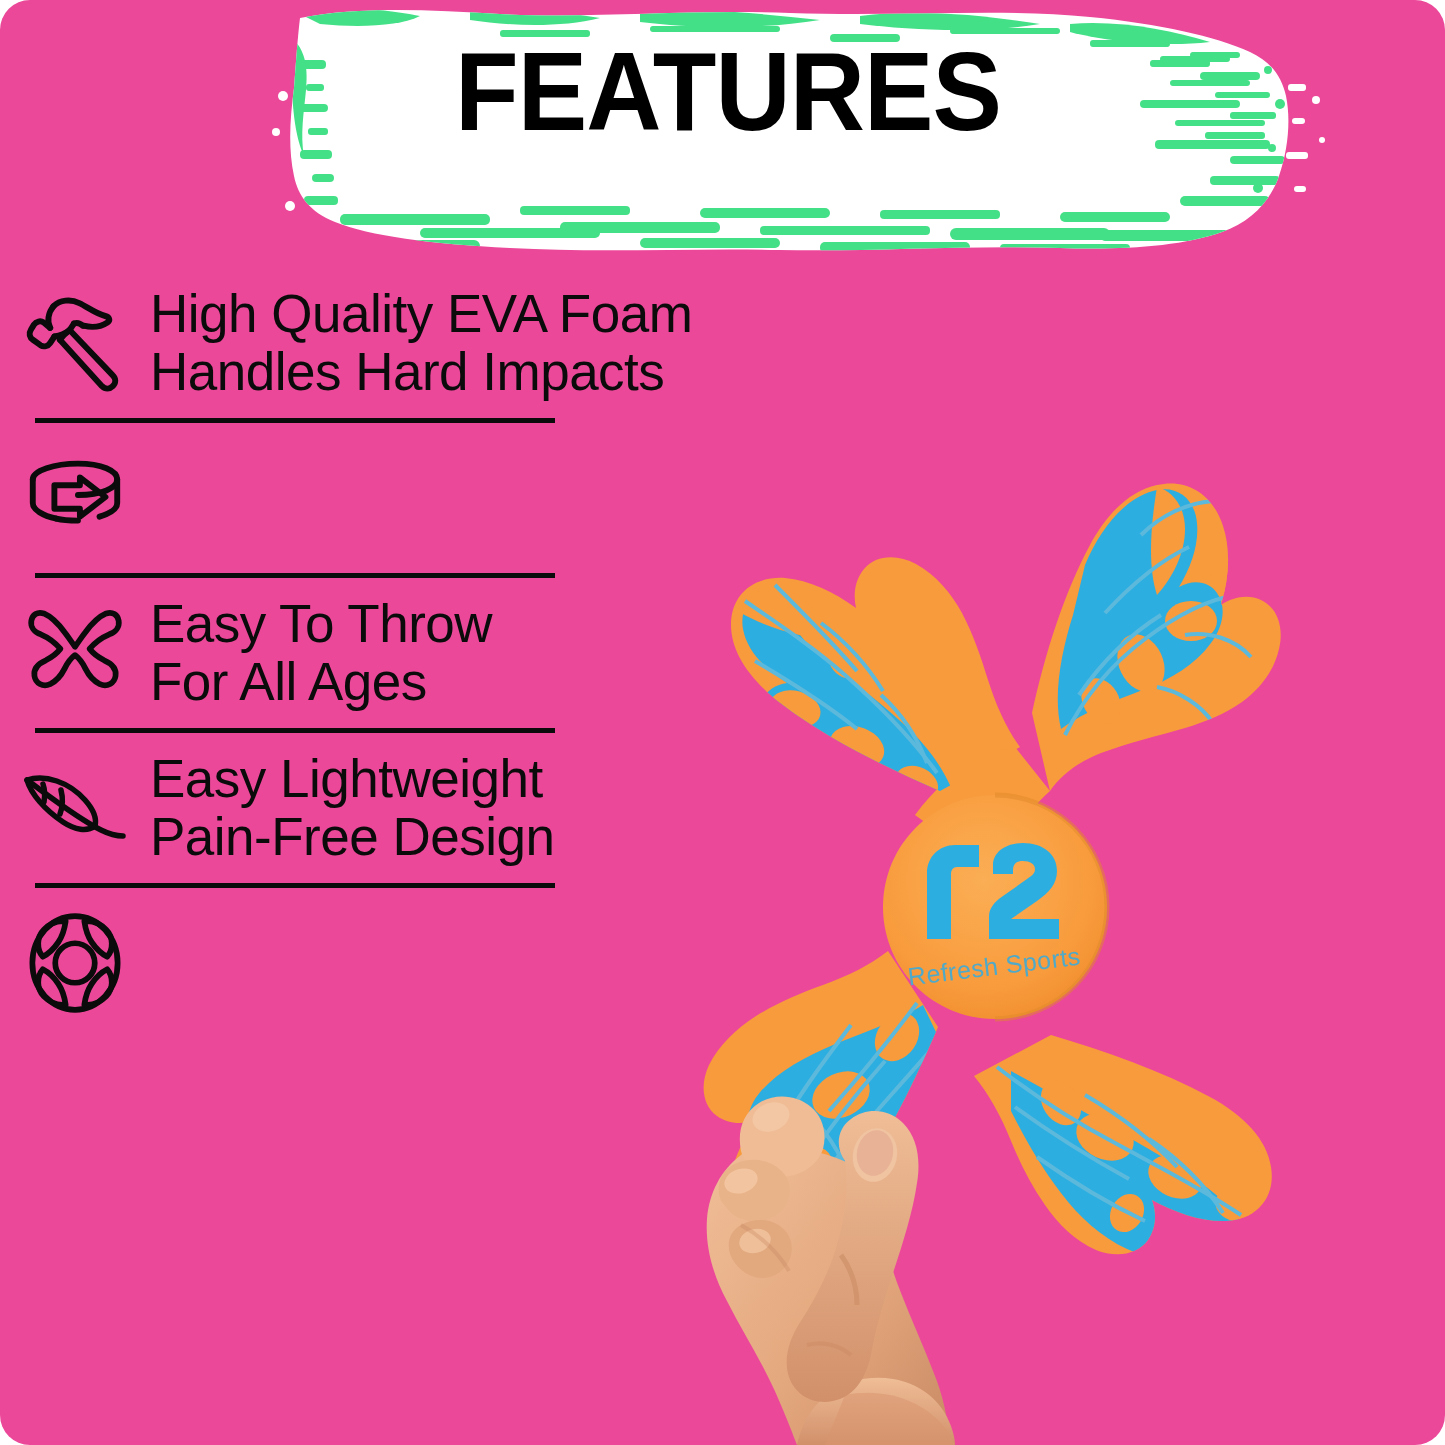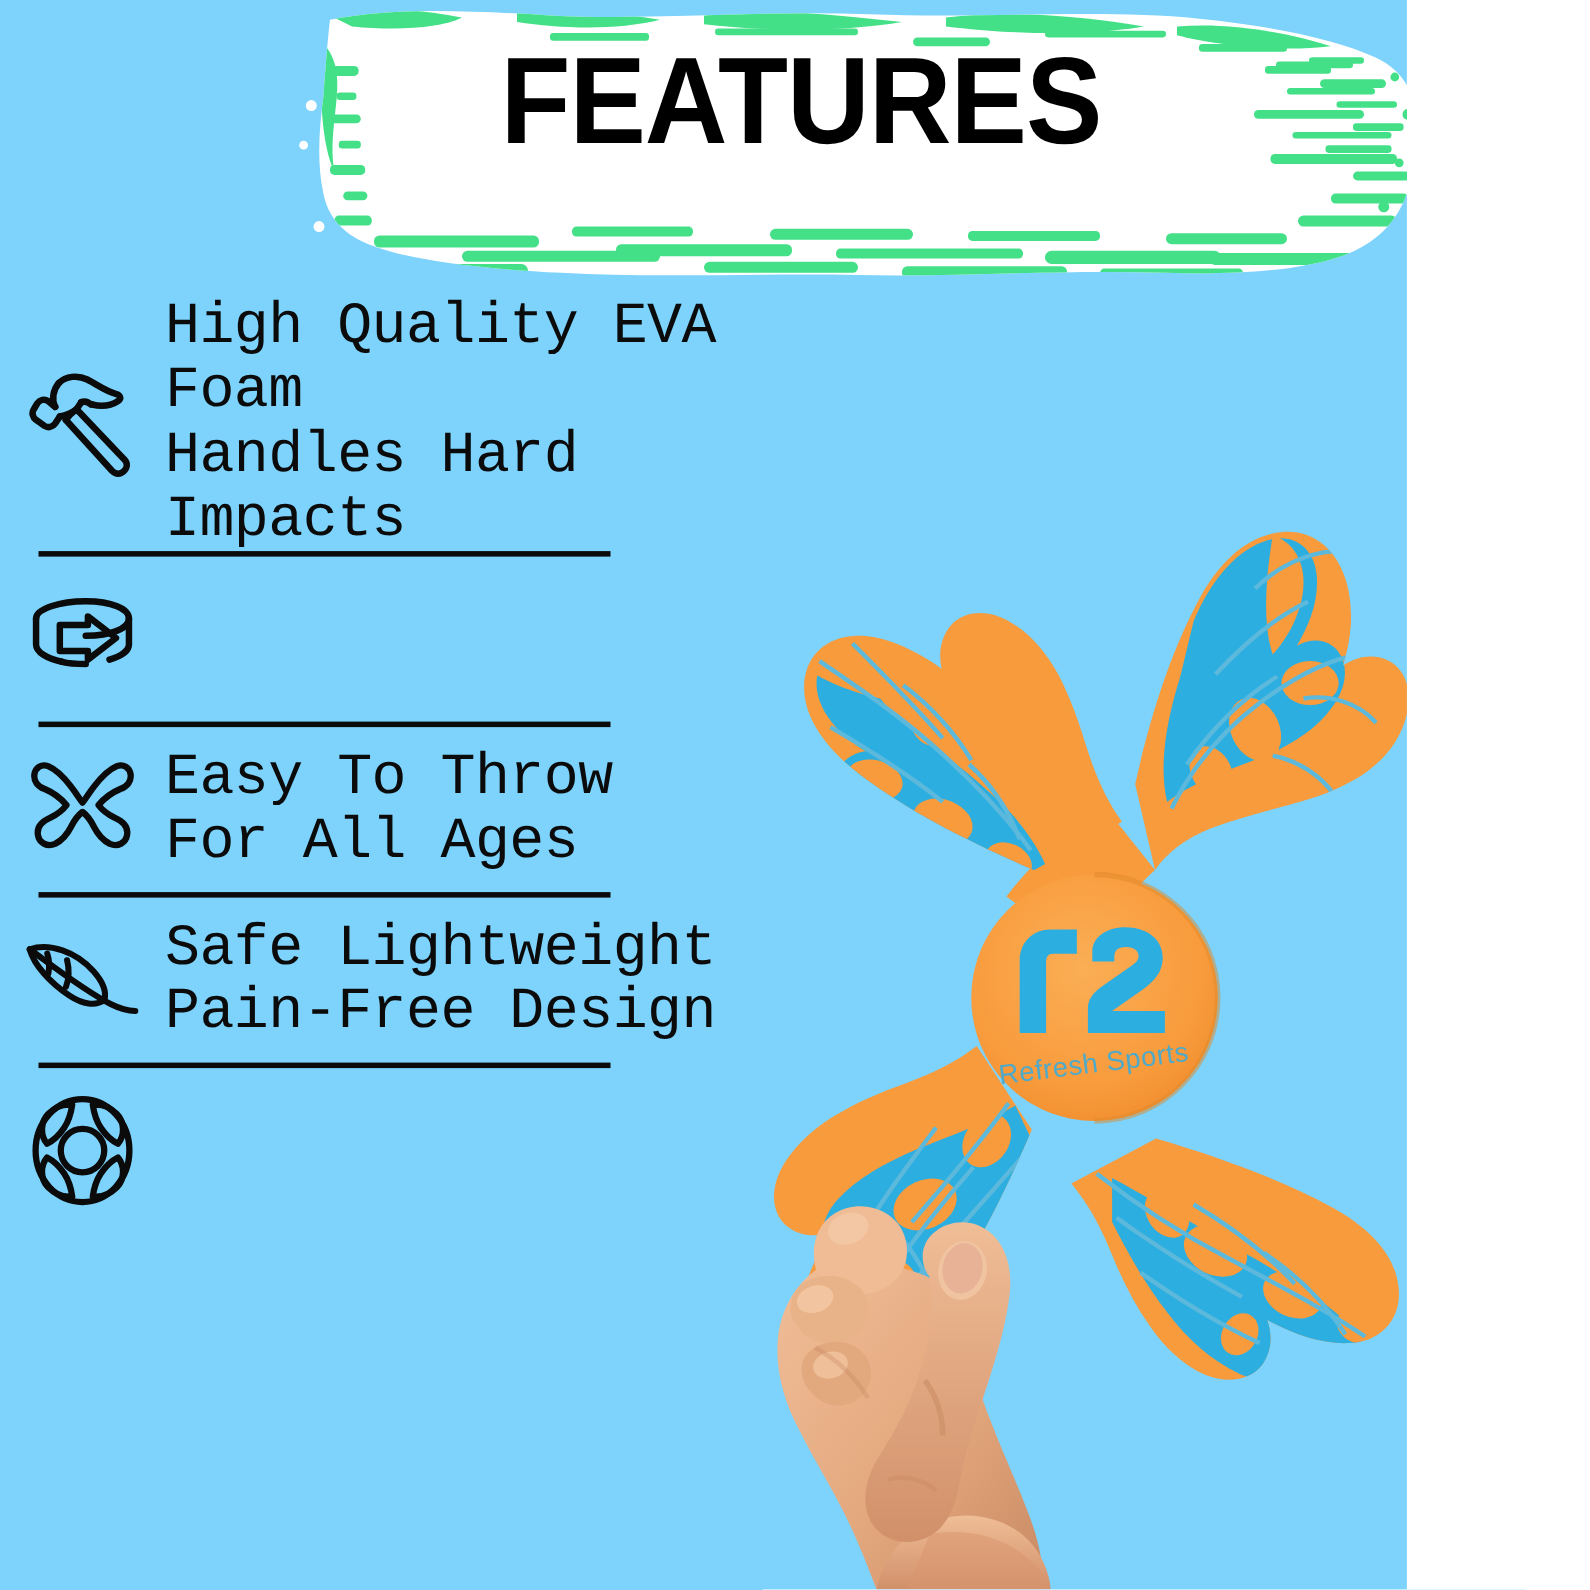--- a/index.html
+++ b/index.html
@@ -2,25 +2,26 @@
 <html><head>
 <meta charset="utf-8">
 <style>
   html, body {
     margin: 0;
     padding: 0;
     background: #ffffff;
   }
   #page {
     position: relative;
-    width: 1279px;
+    width: 1445px;
     height: 1445px;
-    background: #7dd3fc;
+    background: #ec4899;
     overflow: hidden;
     font-family: "Liberation Sans", sans-serif;
+    border-radius: 30px;
   }
 
   
   #header-band {
     position: absolute;
     left: 0; top: 0;
     width: 1445px;
     height: 268px;
   }
   #brush-svg {
@@ -70,21 +71,20 @@
   .feature-icon svg {
     display: block;
   }
   .feature-text {
     font-size: 53px;
     line-height: 1.1;
     color: #0b0b0b;
     font-weight: 400;
     letter-spacing: -0.5px;
     white-space: pre-line;
-    font-family: Liberation Mono, monospace;
   }
   .divider {
     position: relative;
     height: 0;
     margin-left: 35px;
     width: 520px;
     border-top: 5px solid #0b0b0b;
   }
 
   
@@ -286,21 +286,21 @@
 
           <path d="M8,18 C26,12 50,20 66,38 C74,47 78,56 76,64
                    C68,70 56,68 44,60 C26,48 12,32 8,18 Z"></path>
 
           <path d="M8,18 C30,34 58,56 82,68 C90,72 98,74 104,74"></path>
 
           <path d="M24,22 C26,28 26,34 25,40"></path>
           <path d="M42,28 C44,36 44,44 41,52"></path>
         </svg>
       </div>
-      <div class="feature-text">Safe Lightweight
+      <div class="feature-text">Easy Lightweight
 Pain-Free Design</div>
     </div>
     <div class="divider"></div>
 
     <div class="feature-row">
       <div class="feature-icon">
         <svg width="104" height="104" viewBox="0 0 100 100" fill="none" stroke="#0b0b0b" stroke-width="5.5" stroke-linecap="round" stroke-linejoin="round">
           <ellipse cx="50" cy="50" rx="41" ry="45"></ellipse>
           <circle cx="50" cy="50" r="19"></circle>
 

